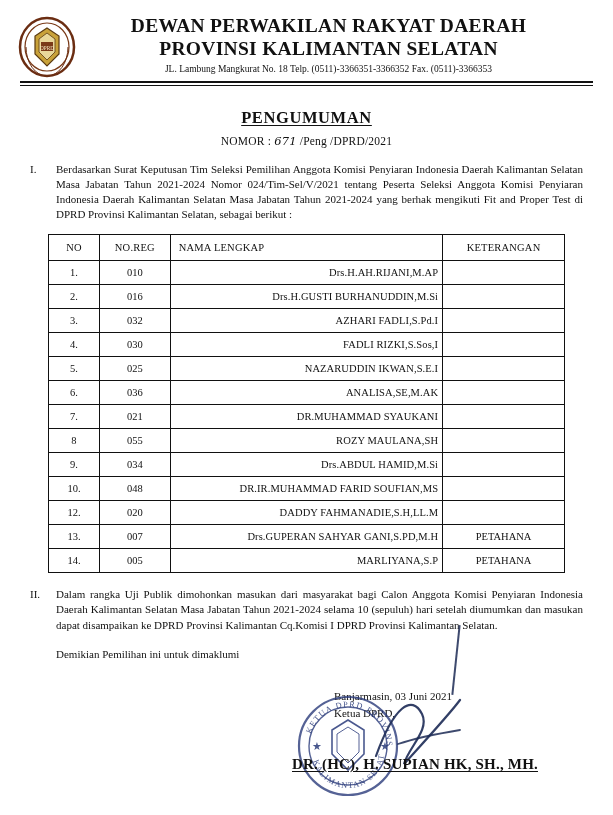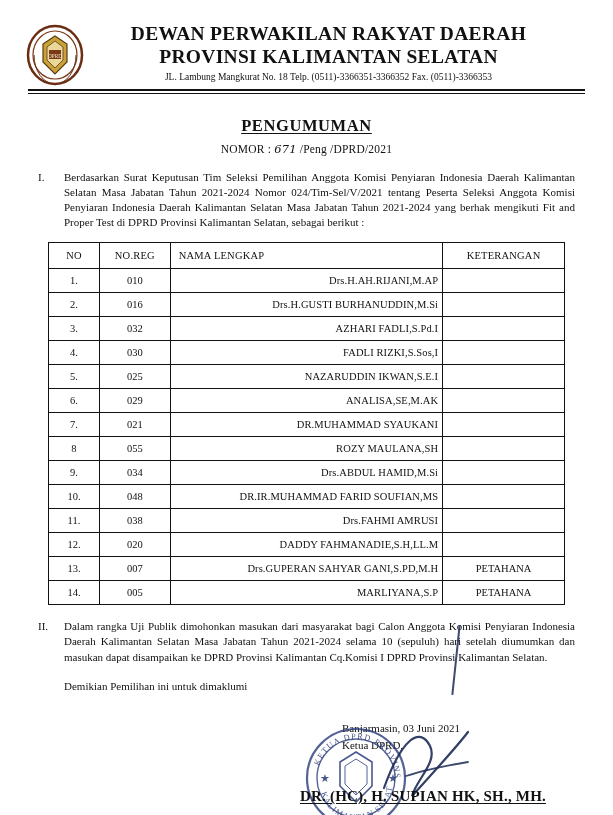--- a/index.html
+++ b/index.html
@@ -12,21 +12,21 @@
     height: 815px;
     font-family: "Liberation Serif", serif;
     color: #111;
     position: relative;
     overflow: hidden;
   }
   .page {
     width: 613px;
     height: 815px;
     position: relative;
-    padding: 12px;
+    padding: 4px;
     box-sizing: border-box;
   }
 
   
   .letterhead {
     display: flex;
     align-items: flex-start;
     padding: 10px 18px 0 14px;
   }
   .logo {
@@ -265,21 +265,21 @@
         <td class="col-ket"></td>
       </tr>
       <tr>
         <td class="col-no">5.</td>
         <td class="col-reg">025</td>
         <td class="col-nama">NAZARUDDIN IKWAN,S.E.I</td>
         <td class="col-ket"></td>
       </tr>
       <tr>
         <td class="col-no">6.</td>
-        <td class="col-reg">029</td>
+        <td class="col-reg">036</td>
         <td class="col-nama">ANALISA,SE,M.AK</td>
         <td class="col-ket"></td>
       </tr>
       <tr>
         <td class="col-no">7.</td>
         <td class="col-reg">021</td>
         <td class="col-nama">DR.MUHAMMAD SYAUKANI</td>
         <td class="col-ket"></td>
       </tr>
       <tr>
@@ -291,26 +291,20 @@
       <tr>
         <td class="col-no">9.</td>
         <td class="col-reg">034</td>
         <td class="col-nama">Drs.ABDUL HAMID,M.Si</td>
         <td class="col-ket"></td>
       </tr>
       <tr>
         <td class="col-no">10.</td>
         <td class="col-reg">048</td>
         <td class="col-nama">DR.IR.MUHAMMAD FARID SOUFIAN,MS</td>
-        <td class="col-ket"></td>
-      </tr>
-      <tr>
-        <td class="col-no">11.</td>
-        <td class="col-reg">038</td>
-        <td class="col-nama">Drs.FAHMI AMRUSI</td>
         <td class="col-ket"></td>
       </tr>
       <tr>
         <td class="col-no">12.</td>
         <td class="col-reg">020</td>
         <td class="col-nama">DADDY FAHMANADIE,S.H,LL.M</td>
         <td class="col-ket"></td>
       </tr>
       <tr>
         <td class="col-no">13.</td>

